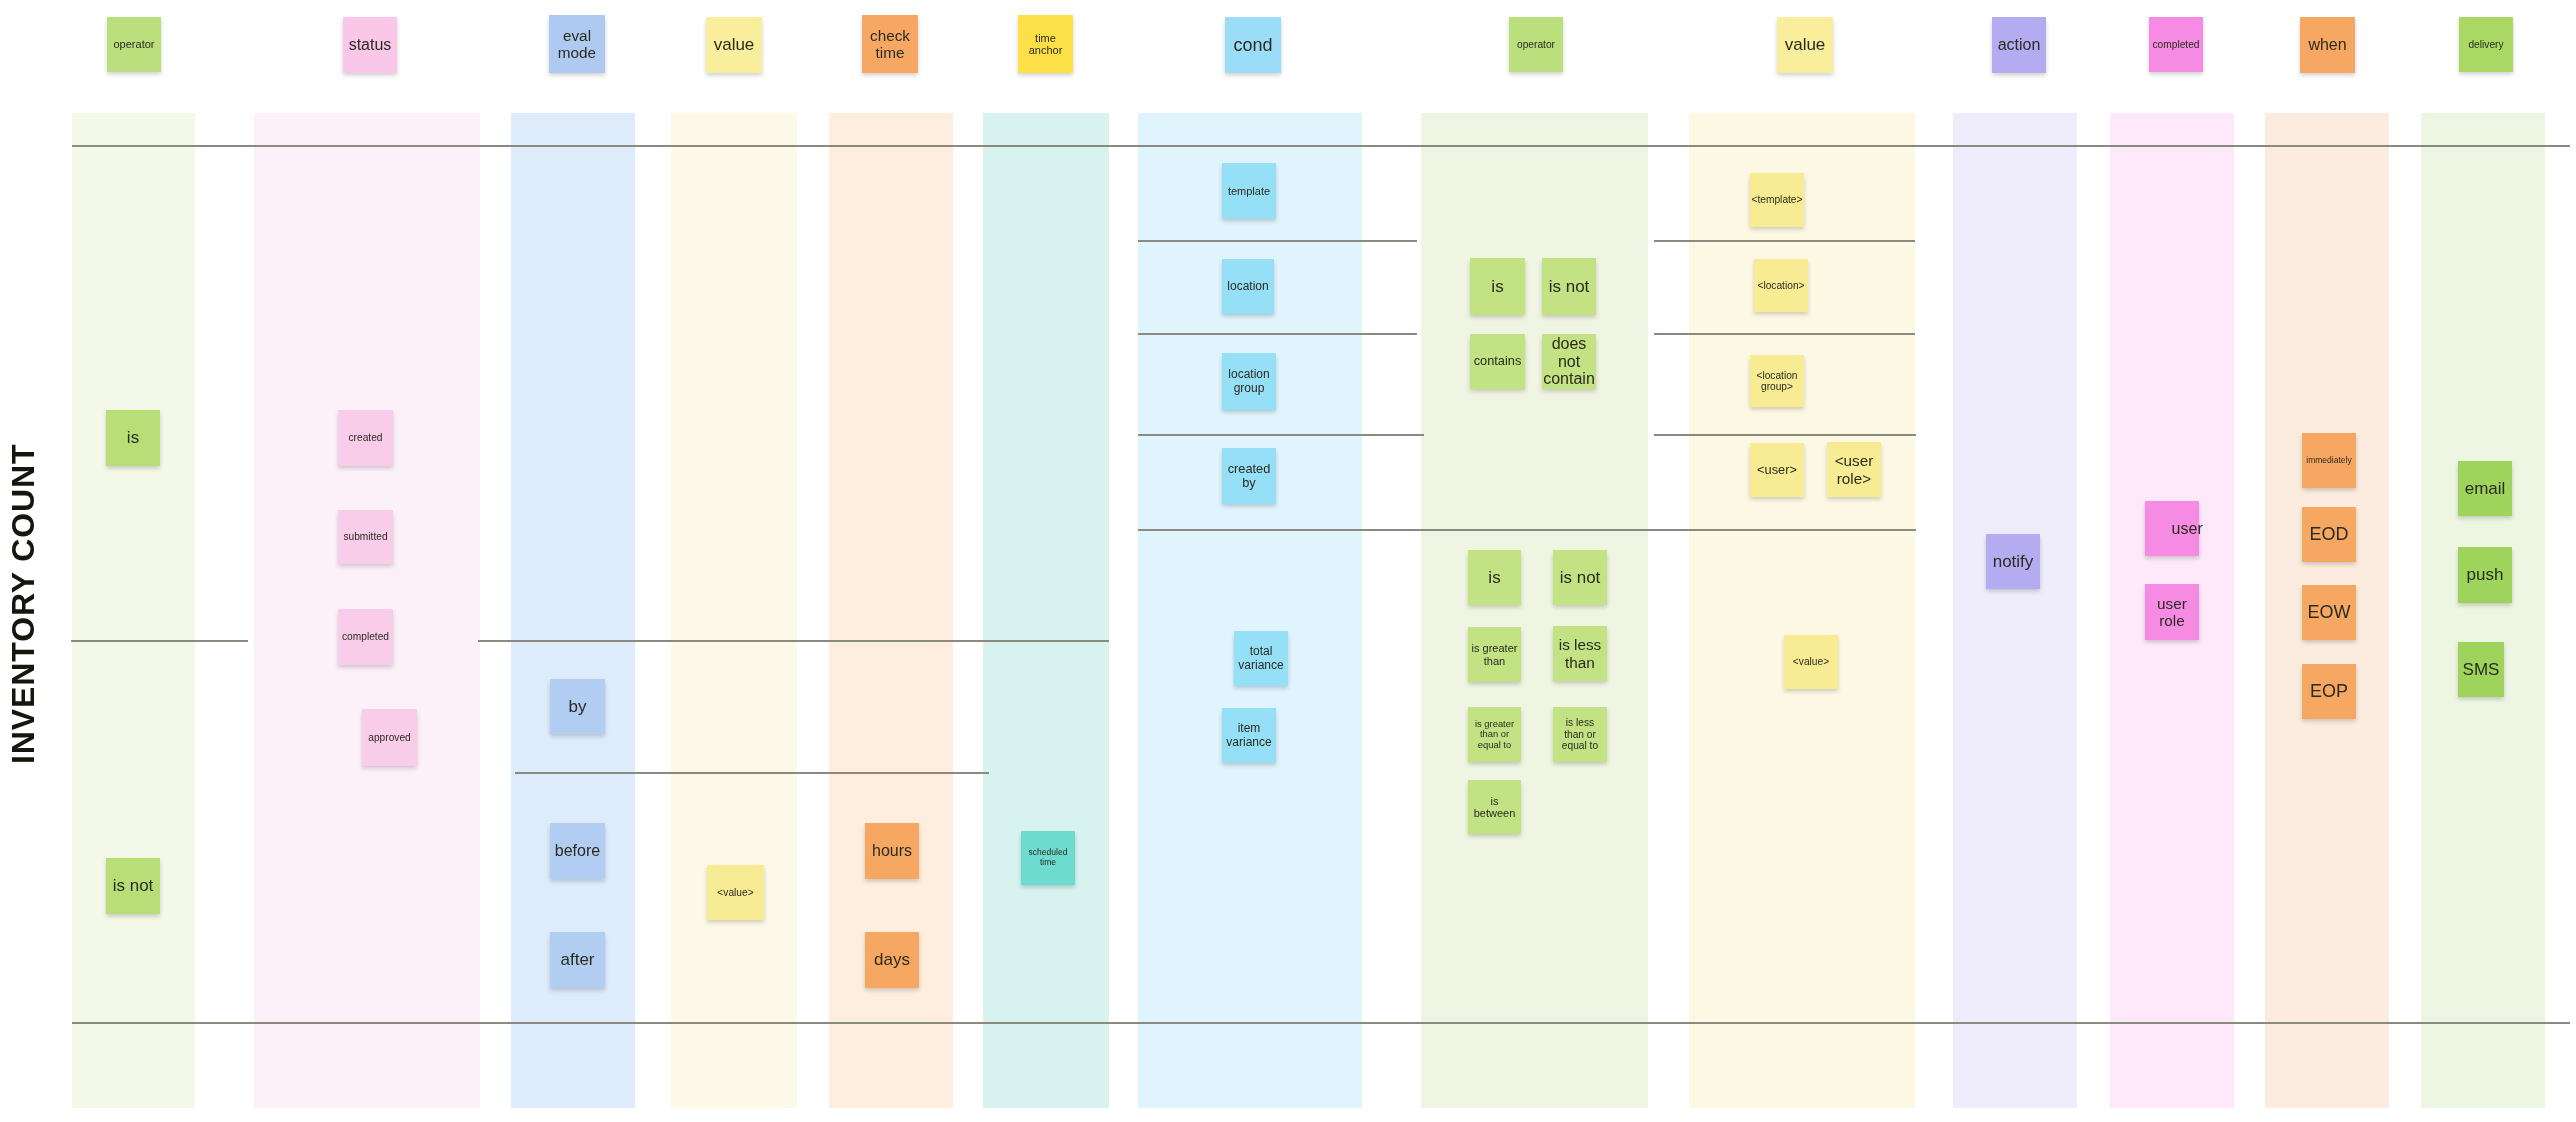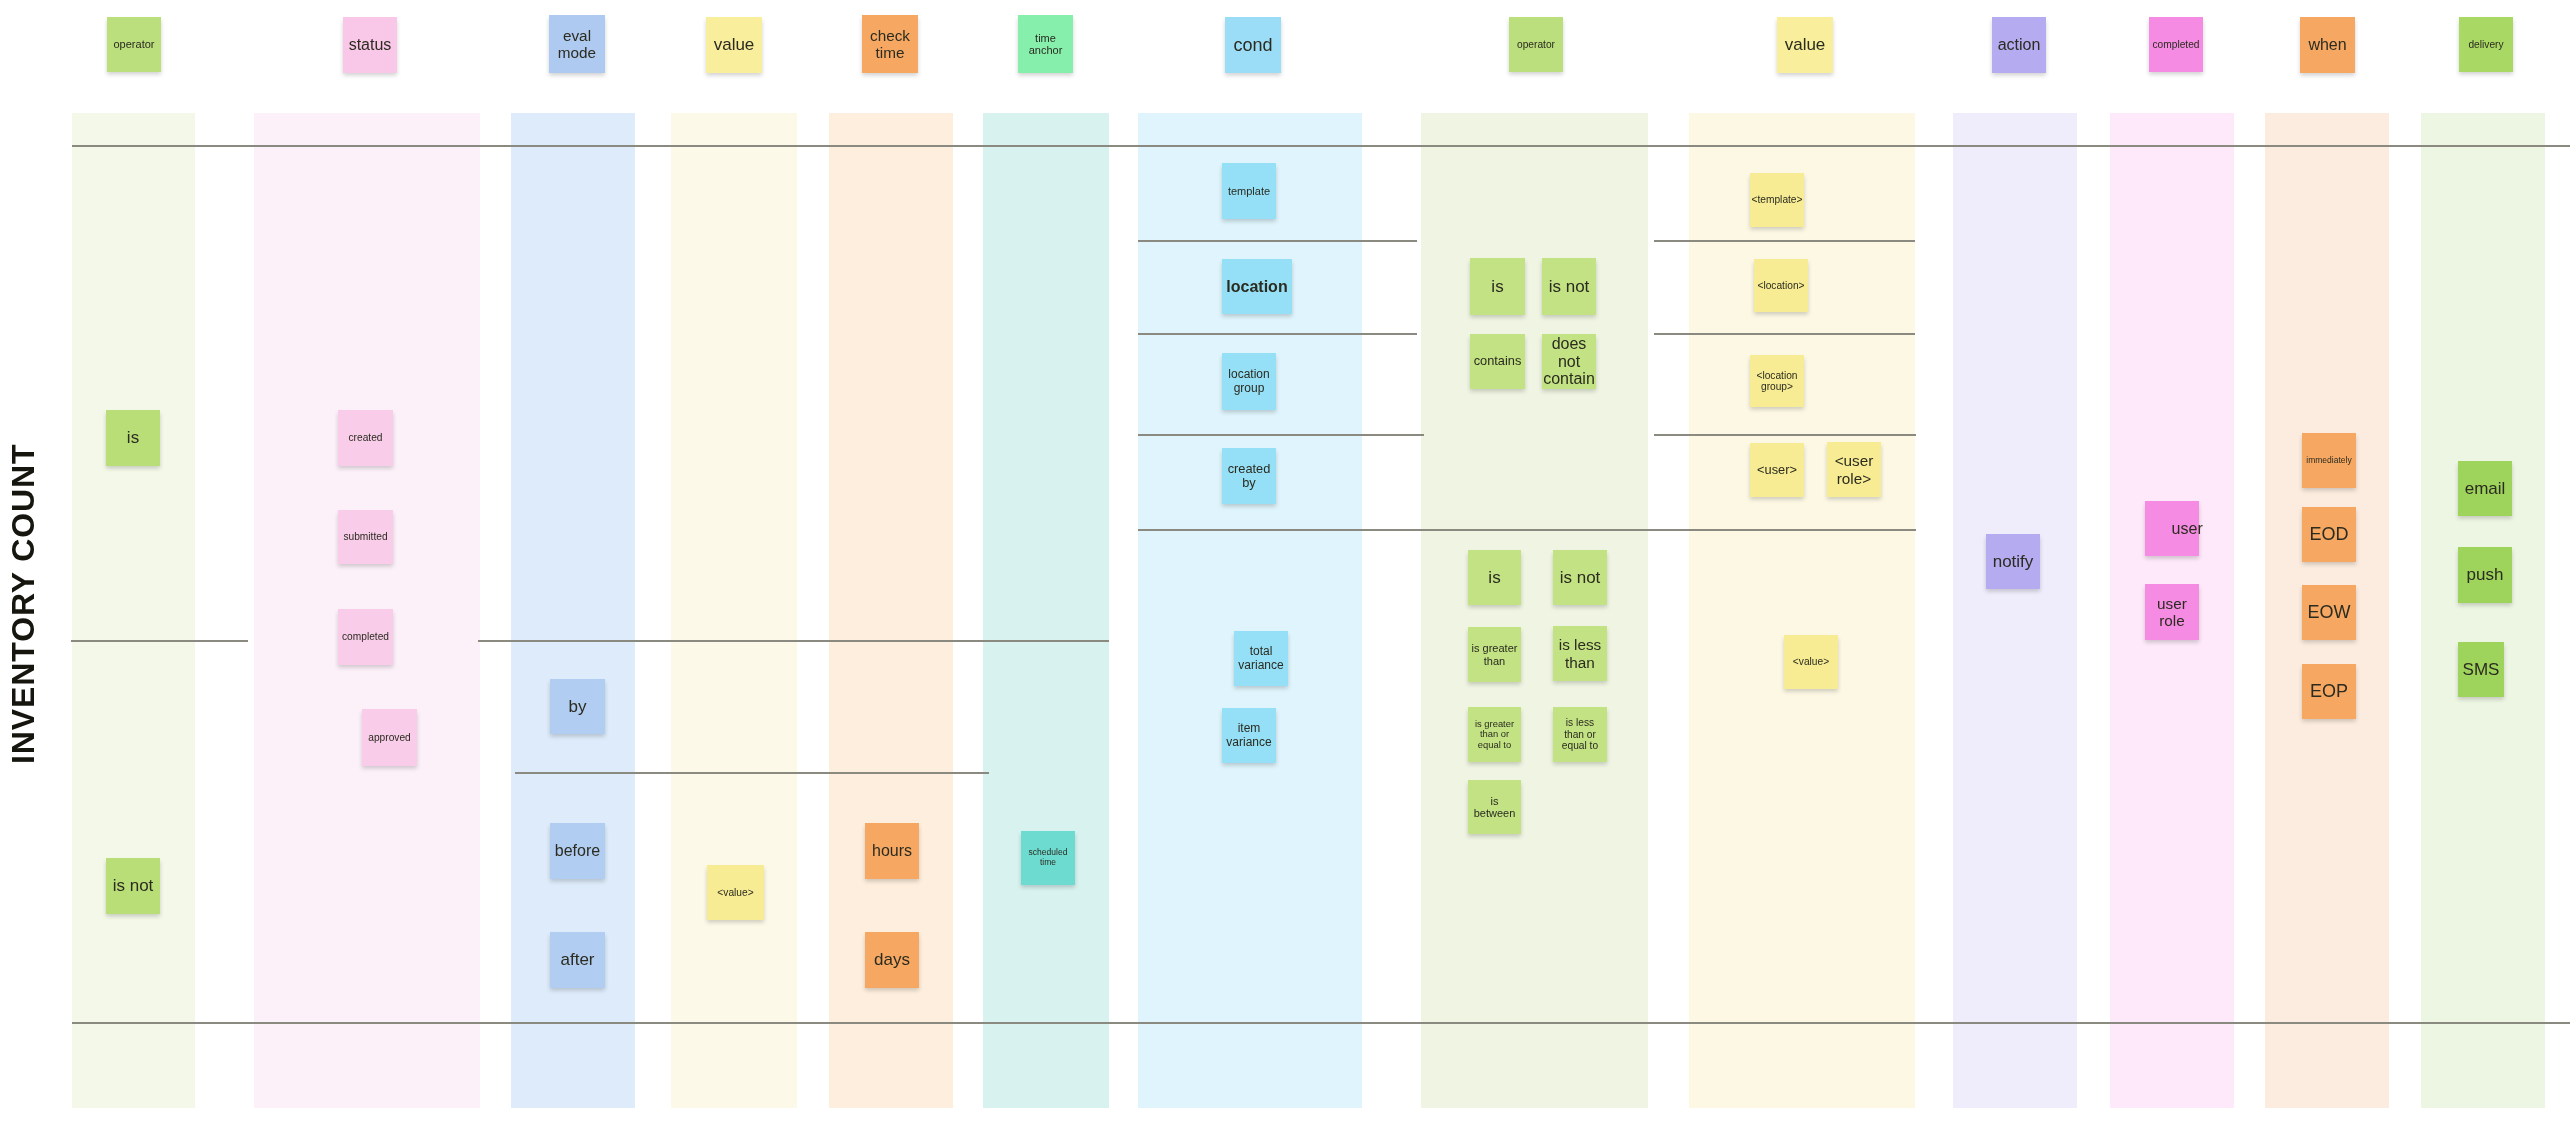--- a/index.html
+++ b/index.html
@@ -85,25 +85,25 @@
     <div class="sticky" style="left: 338px; top: 709px; width: 55px; height: 57px; font-size: 10.2px; background: rgb(249, 205, 233); margin-left: 24px;">approved</div>
     <div class="sticky" style="left: 549px; top: 15.3px; width: 56px; height: 58px; font-size: 15.3px; background: rgb(174, 202, 240);">eval mode</div>
     <div class="sticky" style="left: 550px; top: 679px; width: 55px; height: 55px; font-size: 17px; background: rgb(178, 205, 242);">by</div>
     <div class="sticky" style="left: 550px; top: 823px; width: 55px; height: 56px; font-size: 16px; background: rgb(178, 205, 242);">before</div>
     <div class="sticky" style="left: 550px; top: 932px; width: 55px; height: 56px; font-size: 17px; background: rgb(178, 205, 242);">after</div>
     <div class="sticky" style="left: 706px; top: 17px; width: 56px; height: 56px; font-size: 17px; background: rgb(248, 238, 155);">value</div>
     <div class="sticky" style="left: 707px; top: 865px; width: 57px; height: 55px; font-size: 10.2px; background: rgb(247, 236, 147);">&lt;value&gt;</div>
     <div class="sticky" style="left: 862px; top: 15.3px; width: 56px; height: 58px; font-size: 15.3px; background: rgb(246, 168, 98);">check time</div>
     <div class="sticky" style="left: 865px; top: 823px; width: 54px; height: 56px; font-size: 16px; background: rgb(246, 168, 98);">hours</div>
     <div class="sticky" style="left: 865px; top: 932px; width: 54px; height: 56px; font-size: 17px; background: rgb(246, 168, 98);">days</div>
-    <div class="sticky" style="left: 1018px; top: 15.3px; width: 55px; height: 58px; font-size: 11px; background: #86efac;">time anchor</div>
+    <div class="sticky" style="left: 1018px; top: 15.3px; width: 55px; height: 58px; font-size: 11px; background: #fde047;">time anchor</div>
     <div class="sticky" style="left: 1021px; top: 831px; width: 54px; height: 54px; font-size: 8.5px; background: rgb(110, 219, 208);">scheduled time</div>
     <div class="sticky" style="left: 1225px; top: 17px; width: 56px; height: 56px; font-size: 18px; background: rgb(155, 220, 247);">cond</div>
     <div class="sticky" style="left: 1222px; top: 163px; width: 54px; height: 56px; font-size: 11px; background: rgb(149, 224, 247);">template</div>
-    <div class="sticky" style="left: 1222px; top: 259px; width: 70px; height: 55px; font-size: 16px; background: rgb(149, 224, 247); font-weight: bold;">location</div>
+    <div class="sticky" style="left: 1222px; top: 259px; width: 52px; height: 55px; font-size: 12px; background: rgb(149, 224, 247);">location</div>
     <div class="sticky" style="left: 1222px; top: 353px; width: 54px; height: 57px; font-size: 12px; background: rgb(149, 224, 247);">location group</div>
     <div class="sticky" style="left: 1222px; top: 448px; width: 54px; height: 56px; font-size: 12.8px; background: rgb(149, 224, 247);">created by</div>
     <div class="sticky" style="left: 1222px; top: 631px; width: 54px; height: 55px; font-size: 12px; background: rgb(149, 224, 247); margin-left: 12px;">total variance</div>
     <div class="sticky" style="left: 1222px; top: 708px; width: 54px; height: 55px; font-size: 12px; background: rgb(149, 224, 247);">item variance</div>
     <div class="sticky" style="left: 1509px; top: 17px; width: 54px; height: 55px; font-size: 10.2px; background: rgb(188, 223, 125);">operator</div>
     <div class="sticky" style="left: 1470px; top: 258px; width: 55px; height: 57px; font-size: 17px; background: rgb(194, 226, 131);">is</div>
     <div class="sticky" style="left: 1542px; top: 258px; width: 54px; height: 57px; font-size: 17px; background: rgb(194, 226, 131);">is not</div>
     <div class="sticky" style="left: 1470px; top: 334px; width: 55px; height: 55px; font-size: 12.8px; background: rgb(194, 226, 131);">contains</div>
     <div class="sticky" style="left: 1542px; top: 334px; width: 54px; height: 55px; font-size: 16px; background: rgb(194, 226, 131);">does not contain</div>
     <div class="sticky" style="left: 1468px; top: 550px; width: 53px; height: 55px; font-size: 17px; background: rgb(194, 226, 131);">is</div>

